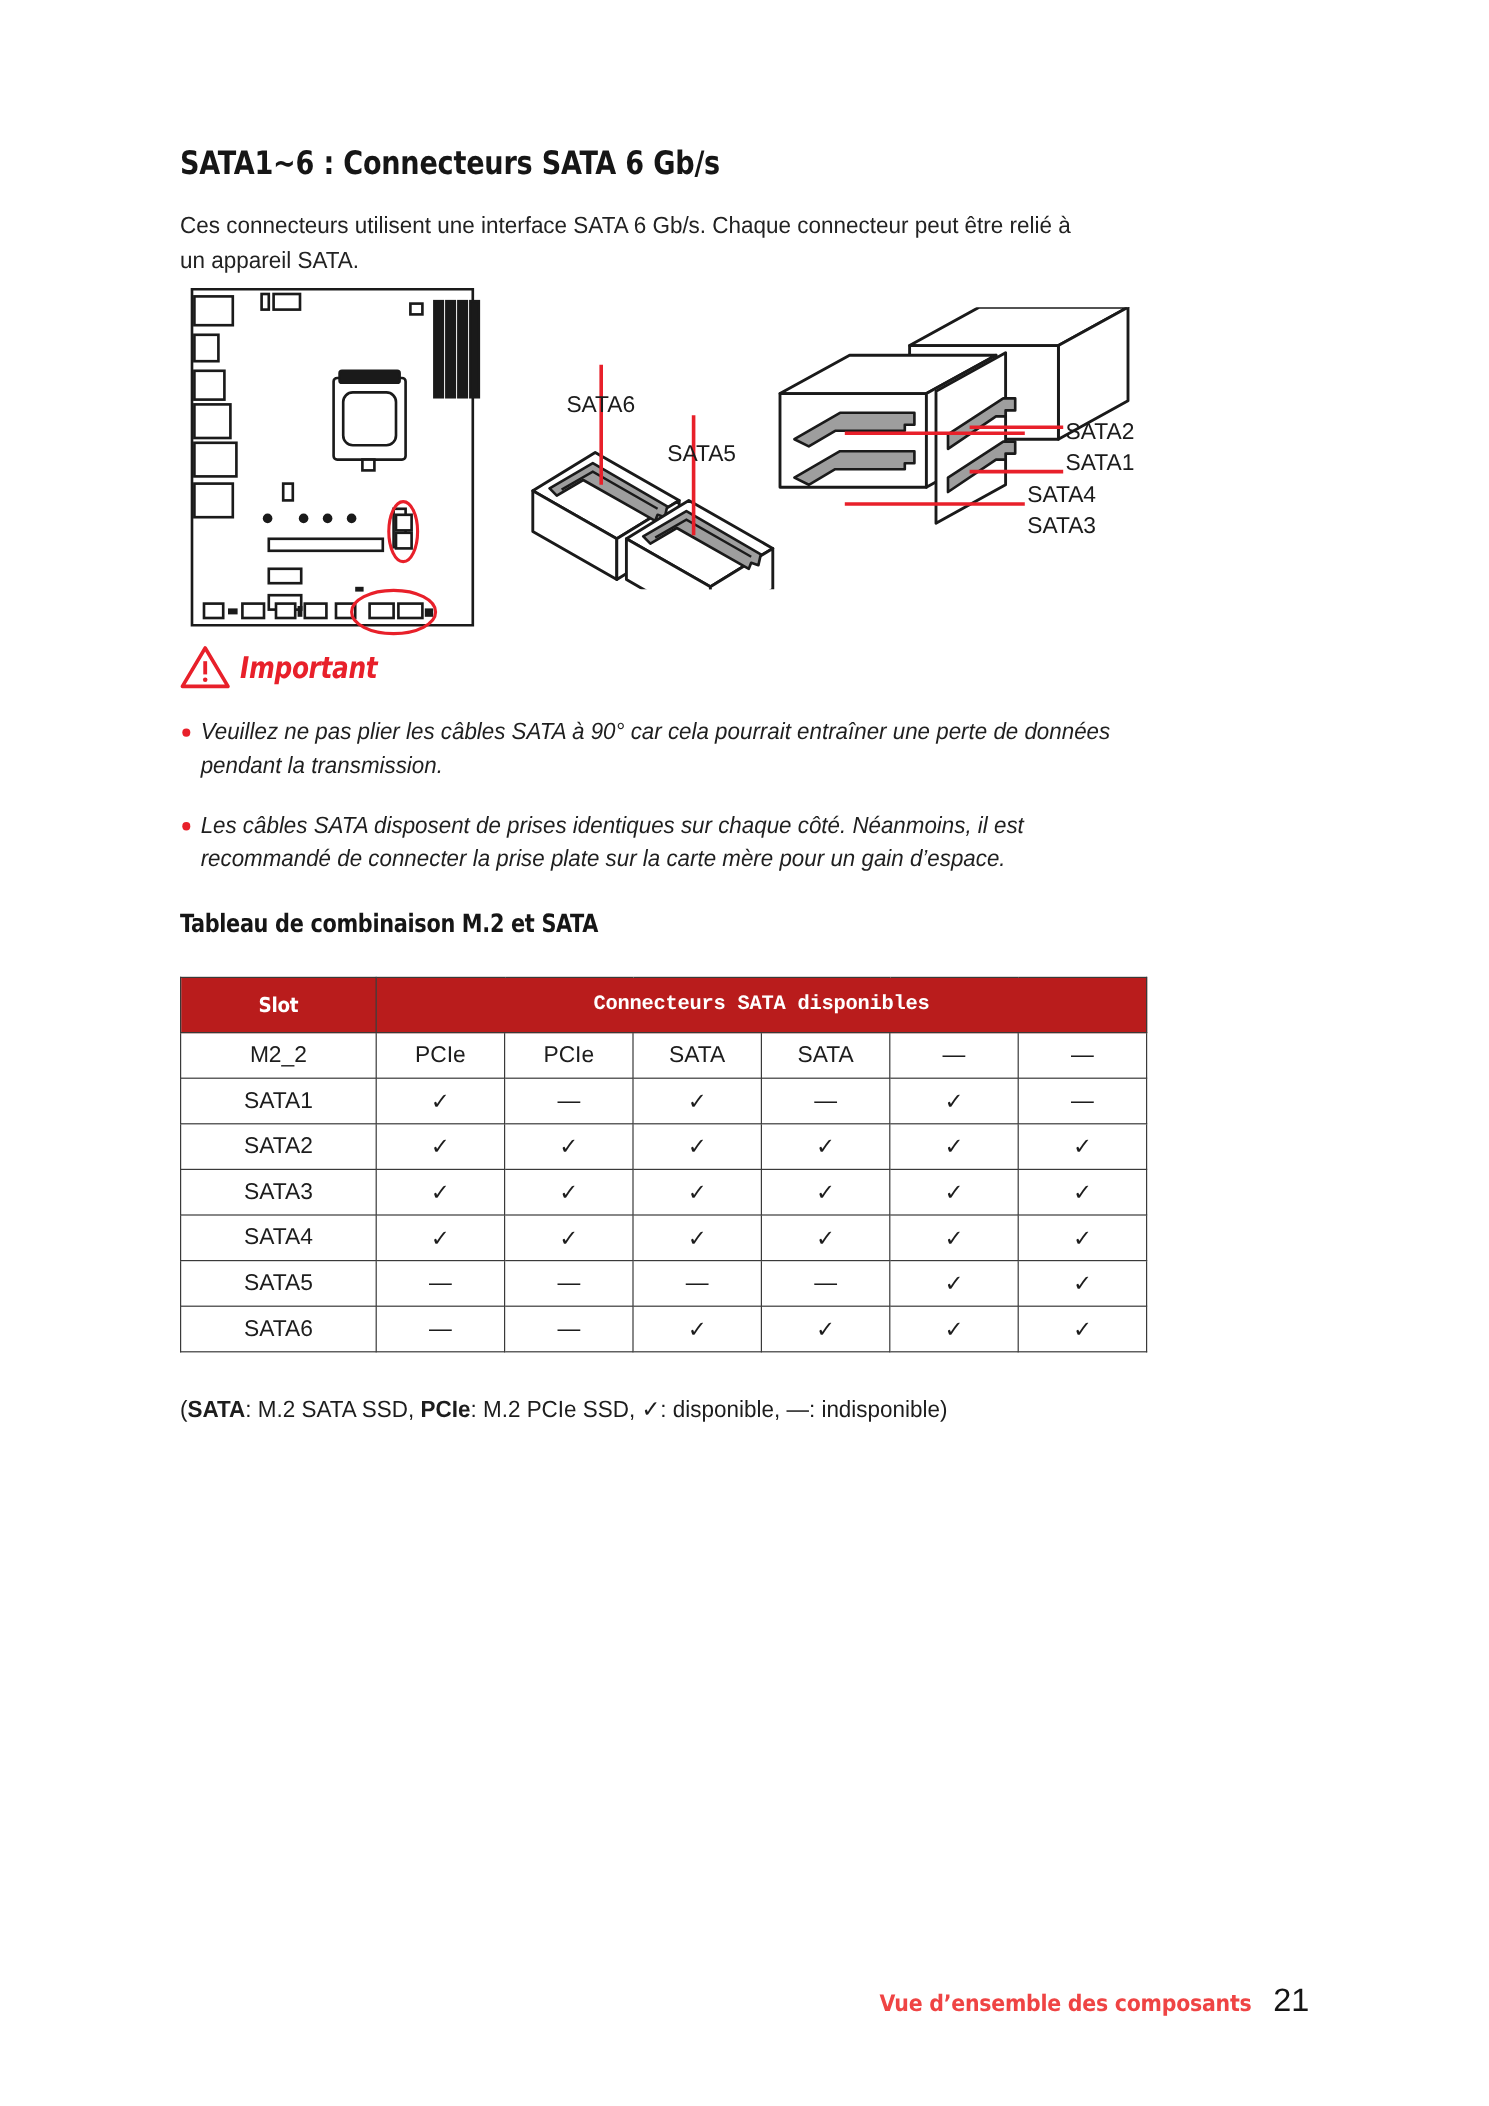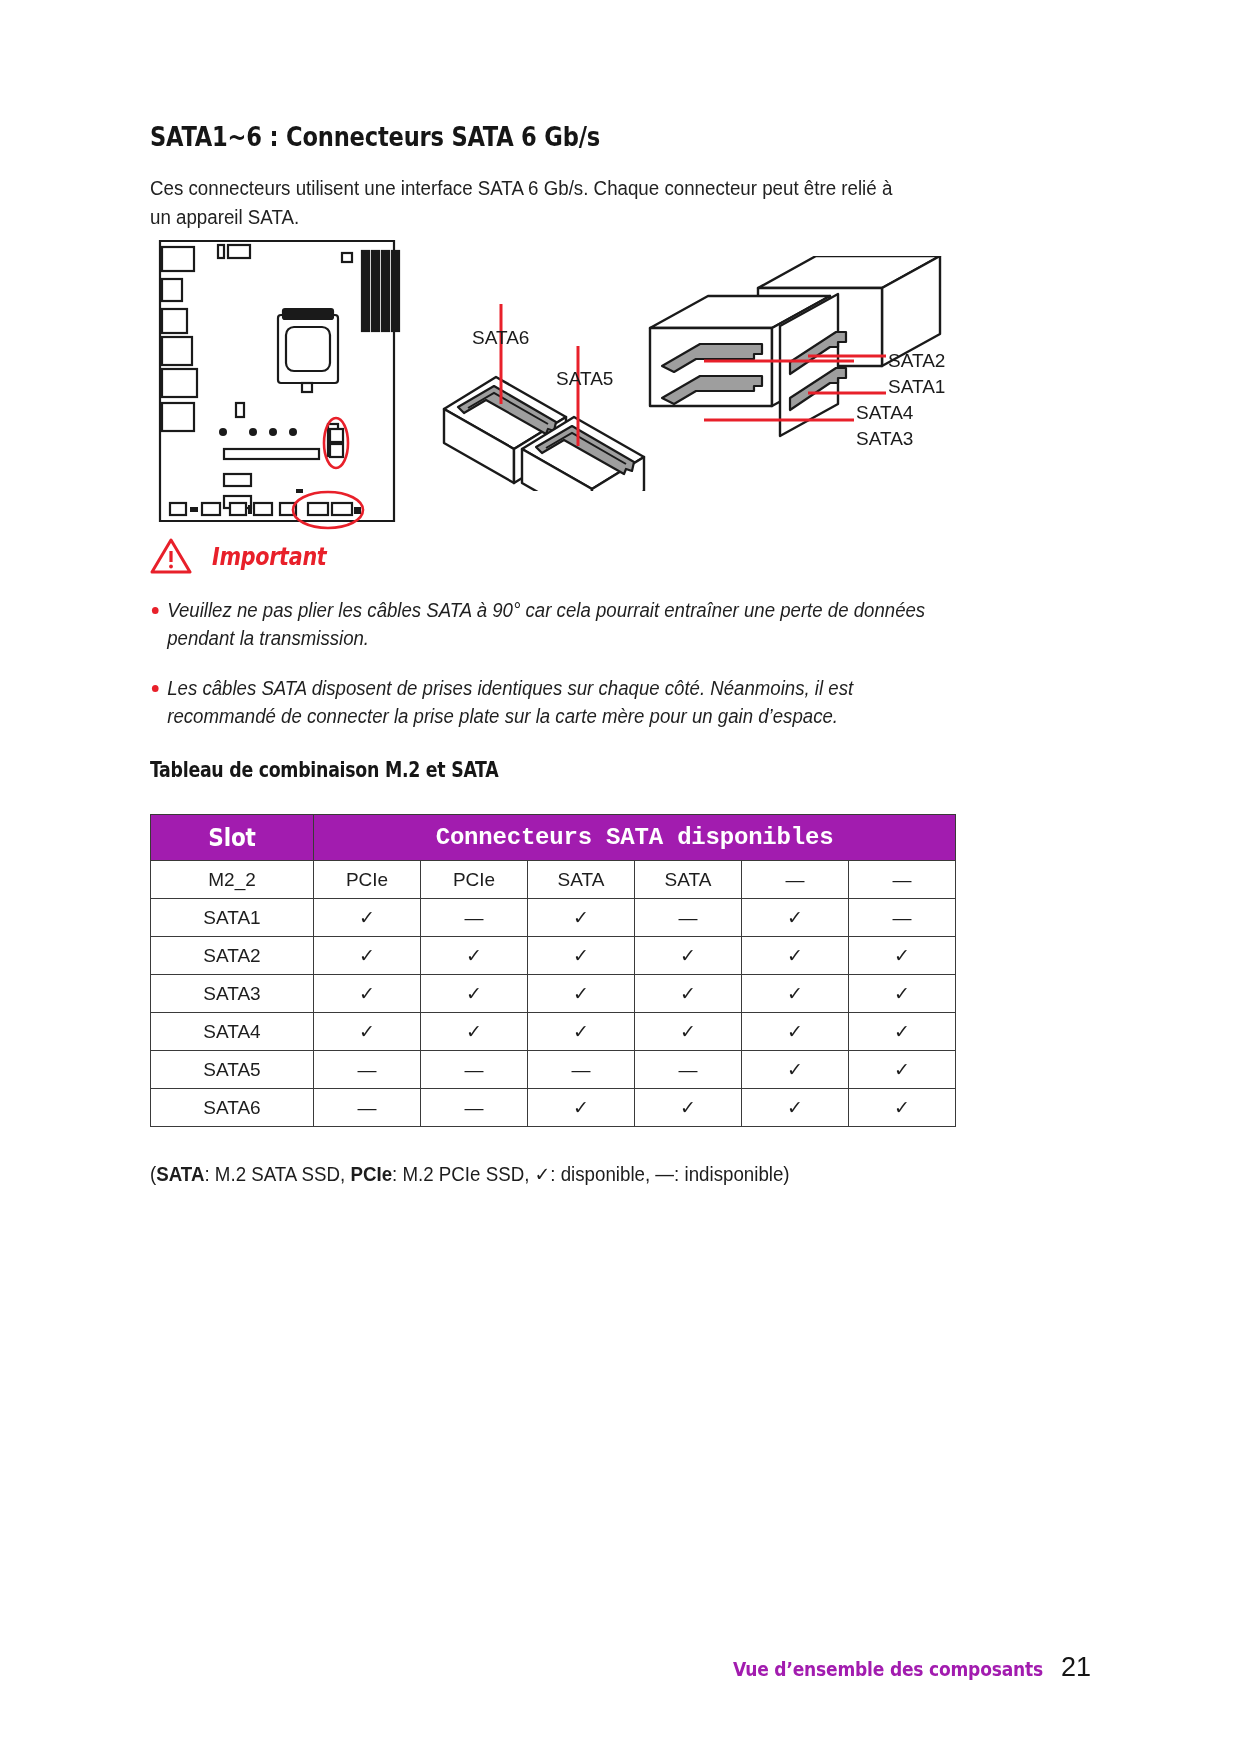--- a/index.html
+++ b/index.html
@@ -83,21 +83,21 @@
   
   .important-wrap {
     position: absolute;
     top: 518px;
     left: 0;
     width: 810px;
   }
   .important-head {
     display: flex;
     align-items: center;
-    gap: 20px;
+    gap: 8px;
     height: 44px;
   }
   .warn-ico { width: 42px; height: 38px; display: block; }
   .important-text {
     color: #e8202a;
     font-style: italic;
     font-weight: bold;
     font-size: 25px;
     font-family: "DejaVu Sans Condensed", "Liberation Sans", sans-serif;
     letter-spacing: -0.3px;
@@ -155,25 +155,25 @@
   }
   table.combo th, table.combo td {
     border: 1.5px solid #3a3a3a;
     text-align: center;
     font-size: 19px;
     color: #1d1d1d;
     height: 37px;
     padding: 0;
   }
   table.combo thead th {
-    background: #a21caf;
+    background: #b91c1c;
     color: #ffffff;
     font-weight: bold;
     height: 45px;
-    font-size: 24px;
+    font-size: 17px;
     font-family: "DejaVu Sans Condensed", "Liberation Sans", sans-serif;
     letter-spacing: -0.2px;
     border-color: #3a3937;
   }
   table.combo thead th.divider-l { border-left: 1.5px solid #6b6b6b; font-family: Liberation Mono, monospace; }
   col.c-slot { width: 163px; }
   col.c-d { width: 107px; }
   .tick { font-size: 20px; }
   .dash { font-size: 19px; letter-spacing: 0; }
 
@@ -194,21 +194,21 @@
     position: absolute;
     right: 150px;
     bottom: 88px;
     display: flex;
     align-items: baseline;
     gap: 18px;
   }
   .footer-label {
     font-size: 19px;
     font-weight: bold;
-    color: #a21caf;
+    color: #ef4444;
     font-family: "DejaVu Sans Condensed", "Liberation Sans", sans-serif;
     letter-spacing: -0.2px;
   }
   .footer-page {
     font-size: 27px;
     color: #151515;
     font-family: Liberation Sans, sans-serif;
   }
 </style>
 </head>

